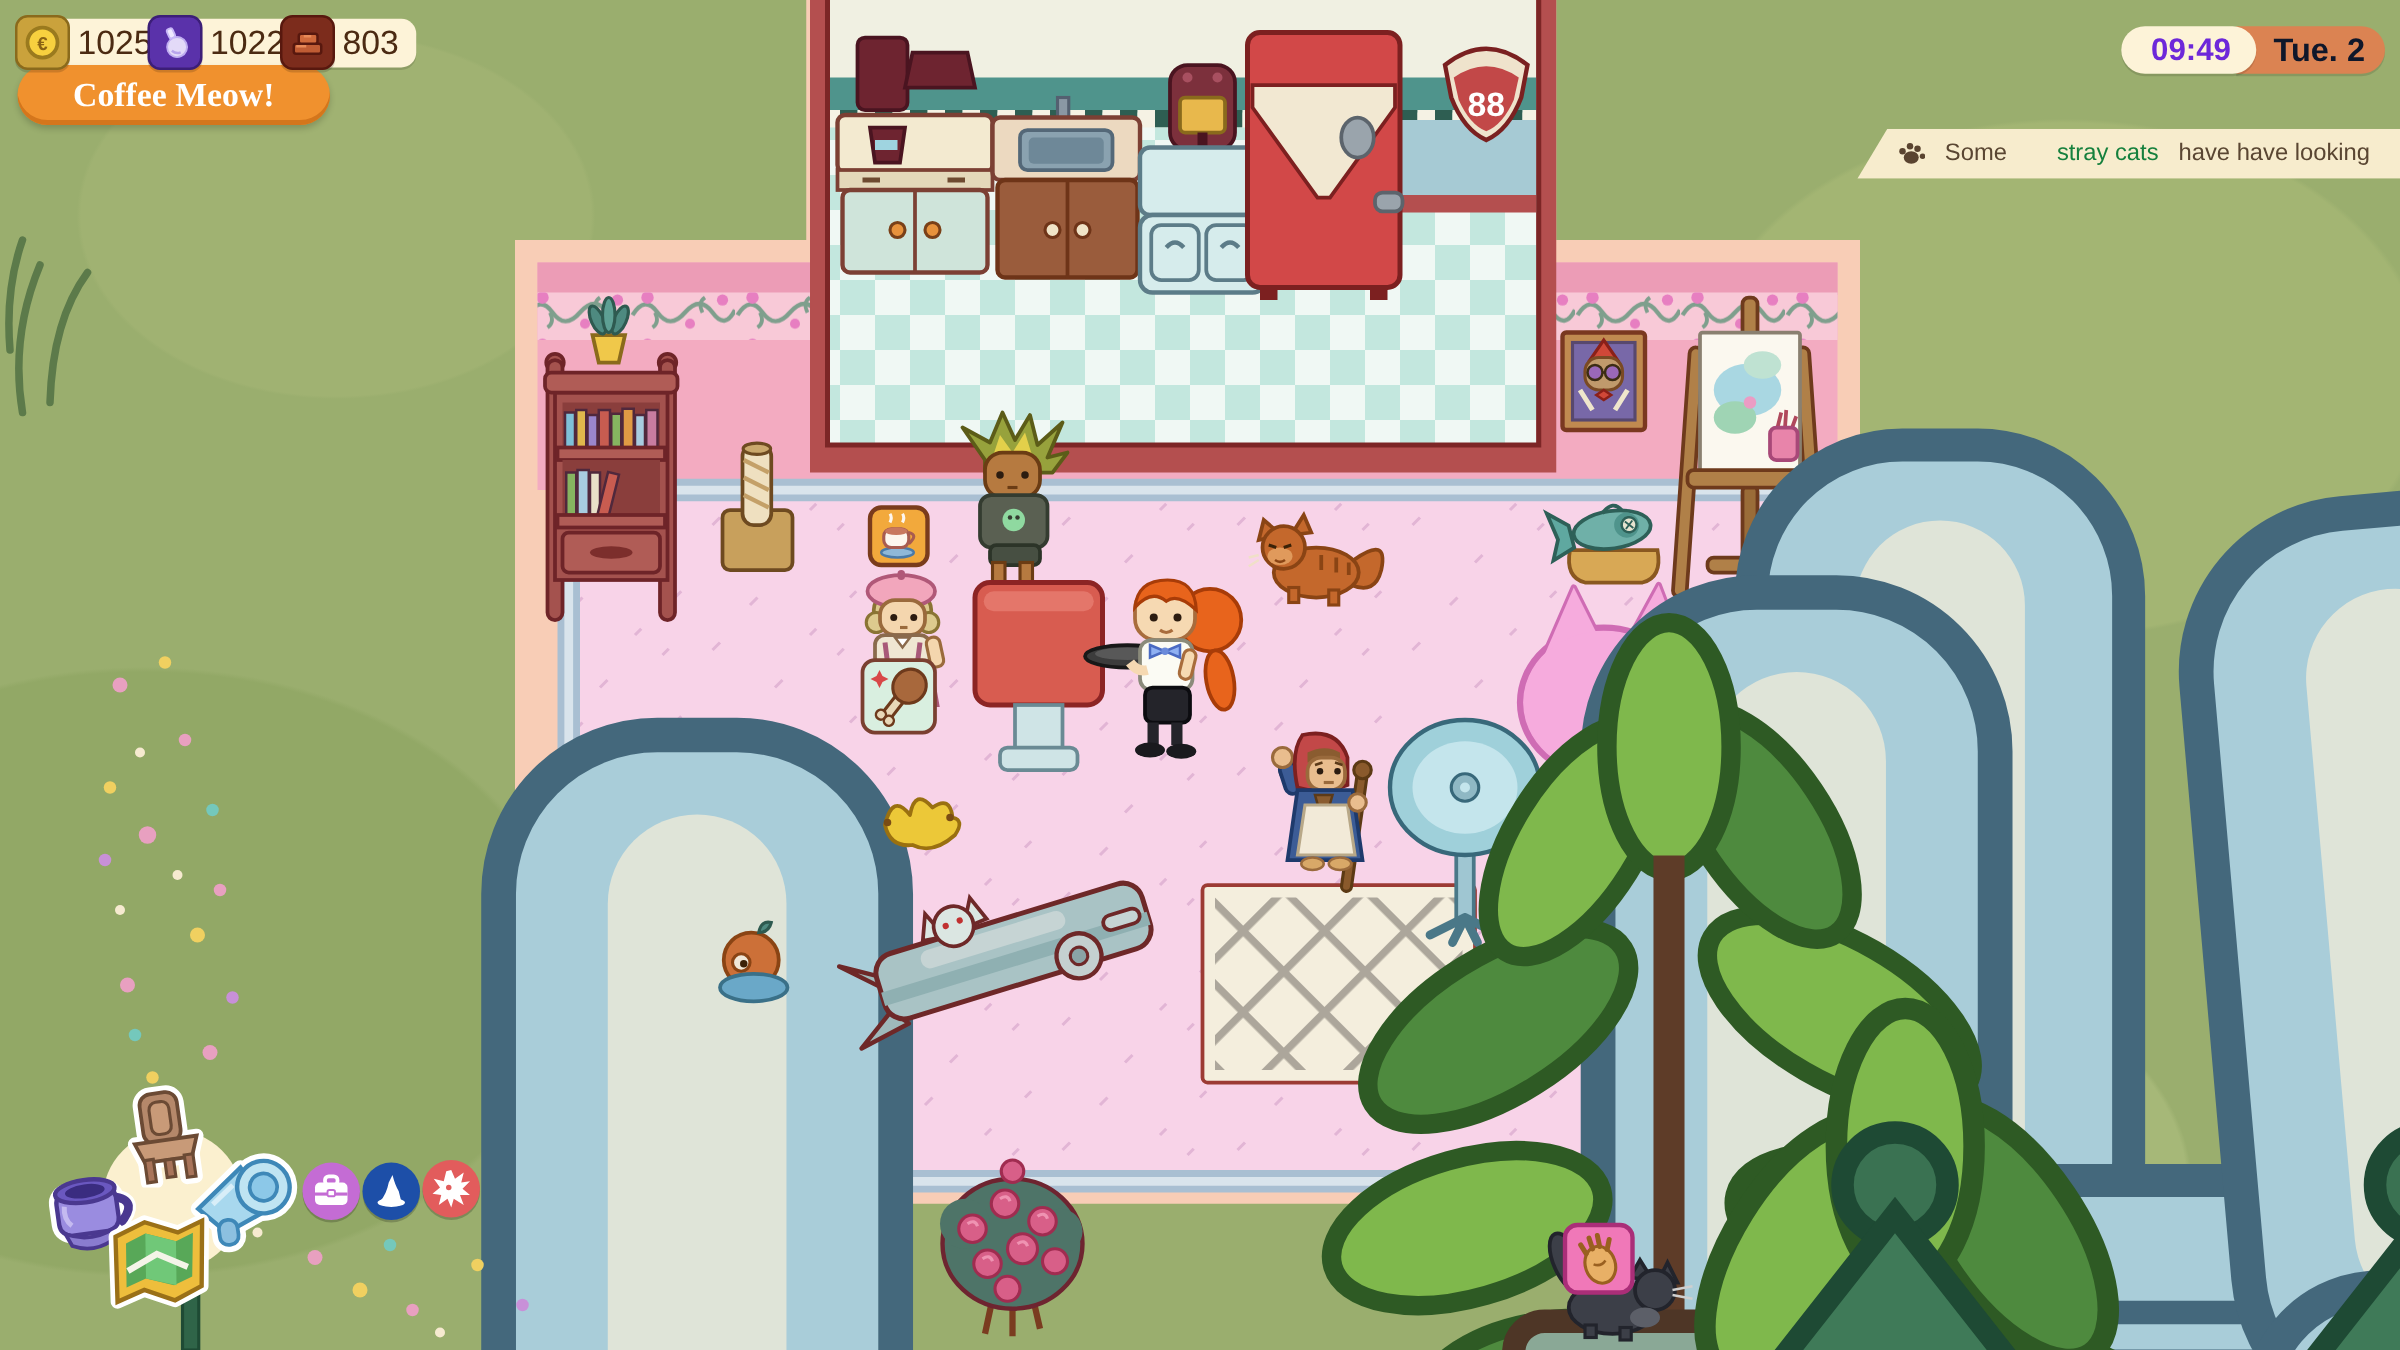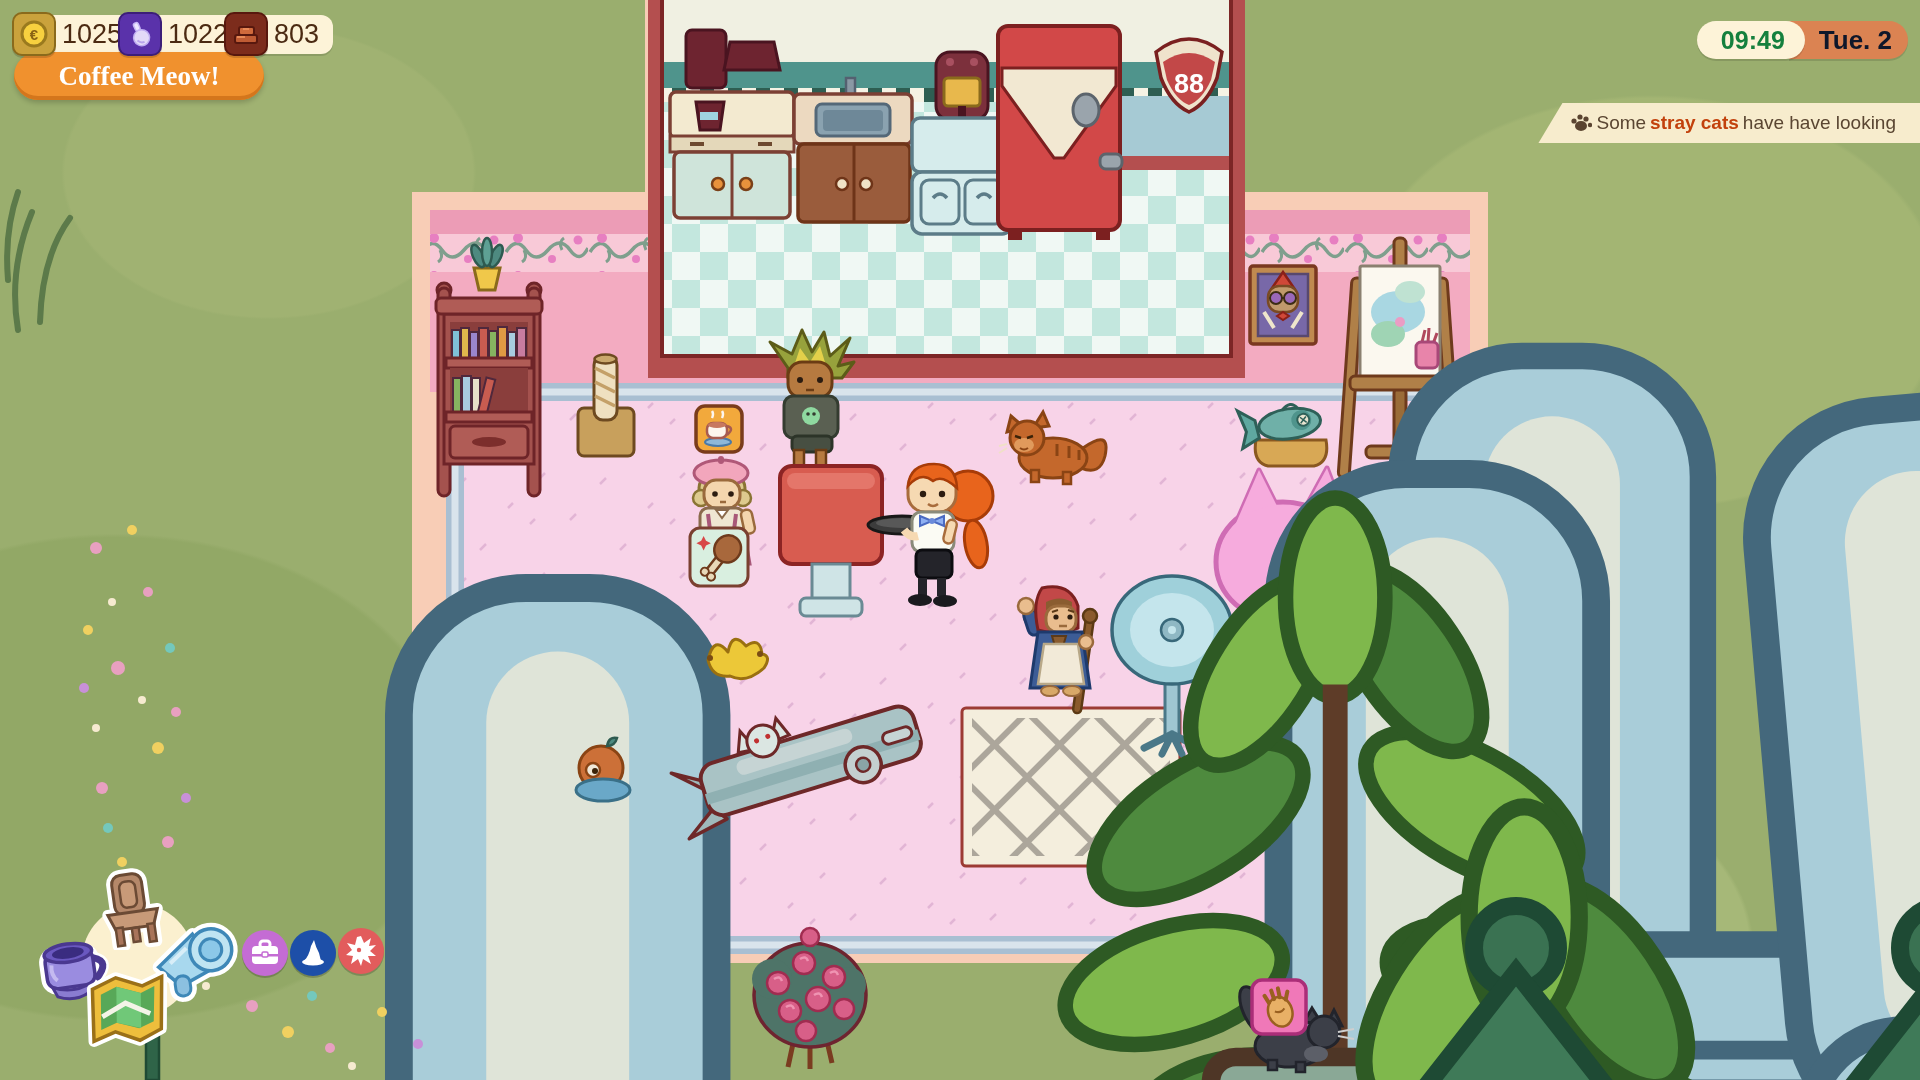--- a/index.html
+++ b/index.html
@@ -21,28 +21,28 @@
   .res .val{background:#fdf3d8;border-radius:12px;padding:6px 14px 6px 30px;margin-left:-24px;
             font-size:27px;font-weight:normal;color:#4b2a12;line-height:1;
             box-shadow:0 2px 0 rgba(0,0,0,.12);}
   .cafe-btn{position:absolute;left:14px;top:52px;width:250px;height:48px;border:none;cursor:pointer;
             background:#f0912e;border-radius:24px;color:#fff;font-size:27px;font-weight:bold;
             font-family:Liberation Serif, serif;
             box-shadow:inset 0 -4px 0 #d4761c, 0 3px 5px rgba(0,0,0,.18);}
   
   .clock{position:absolute;right:12px;top:21px;height:38px;display:flex;align-items:stretch;}
   .clock .time{background:#fdf3d8;border-radius:19px;padding:0 20px 0 24px;display:flex;align-items:center;
-               font-size:25px;font-weight:bold;color:#15803d;z-index:2;box-shadow:0 2px 0 rgba(0,0,0,.12);text-align:right;}
+               font-size:25px;font-weight:bold;color:#6d28d9;z-index:2;box-shadow:0 2px 0 rgba(0,0,0,.12);text-align:right;}
   .clock .day{background:#db8352;border-radius:0 19px 19px 0;margin-left:-16px;padding:0 16px 0 30px;
               display:flex;align-items:center;font-size:26px;font-weight:bold;color:#0f172a;
               box-shadow:0 2px 0 rgba(0,0,0,.12);}
-  .notif{position:absolute;right:0;top:103px;height:40px;display:flex;align-items:center;gap:4px;
+  .notif{position:absolute;right:0;top:103px;height:40px;display:flex;align-items:center;gap:16px;
          background:#f7eccd;padding:0 24px 0 44px;font-size:19px;color:#5a4632;cursor:pointer;
          clip-path:polygon(36px 0%, 100% 0%, 100% 100%, 12px 100%);}
-  .notif b{font-weight:bold;color:#c2410c;}
+  .notif b{font-weight:normal;color:#15803d;margin-left:24px;}
   
   .menu{position:absolute;left:20px;top:866px;width:420px;height:214px;}
   .menu-circle{position:absolute;left:62px;top:38px;width:112px;height:112px;border-radius:50%;
                background:#fbf0cf;}
   .sticker{position:absolute;cursor:pointer;}
   .rbtn{position:absolute;width:46px;height:46px;border-radius:50%;border:none;cursor:pointer;
         display:flex;align-items:center;justify-content:center;box-shadow:0 2px 0 rgba(0,0,0,.2);}
   .rbtn.purple{background:#c46cd4;}
   .rbtn.blue{background:#1d4fa8;}
   .rbtn.red{background:#e25c5c;}

